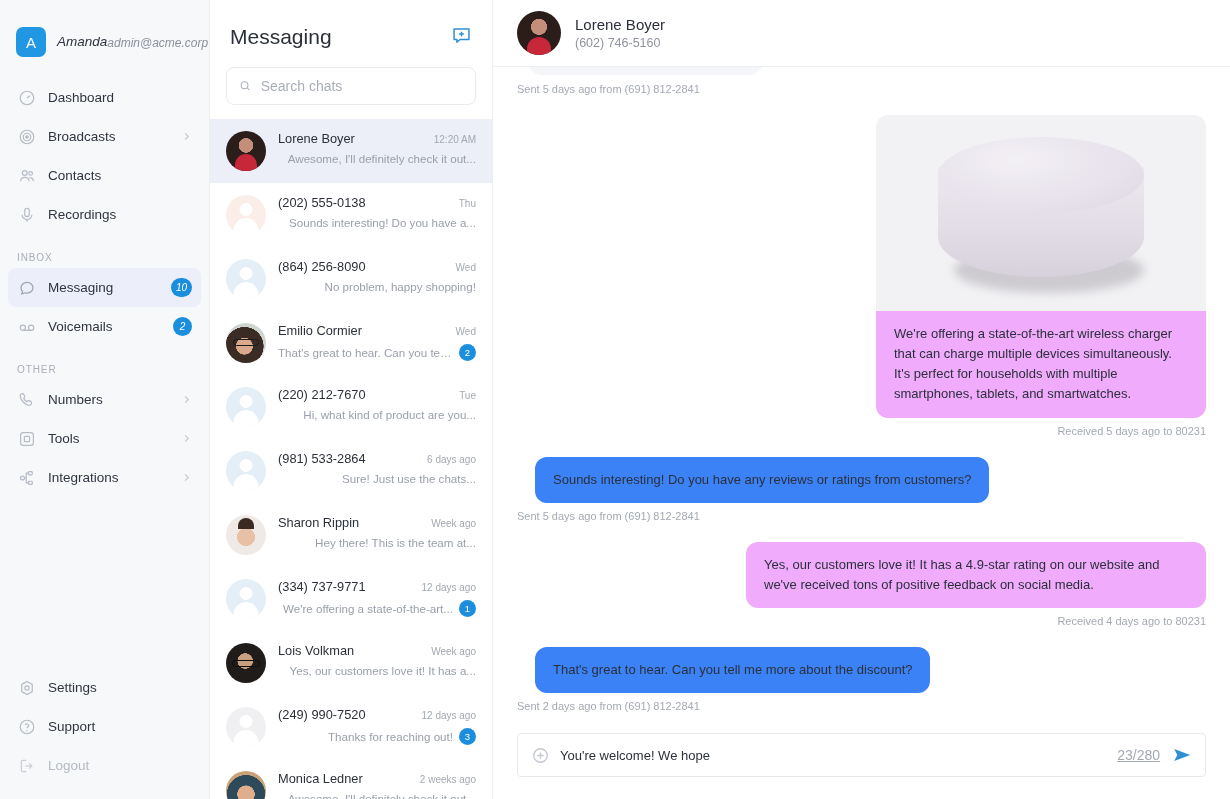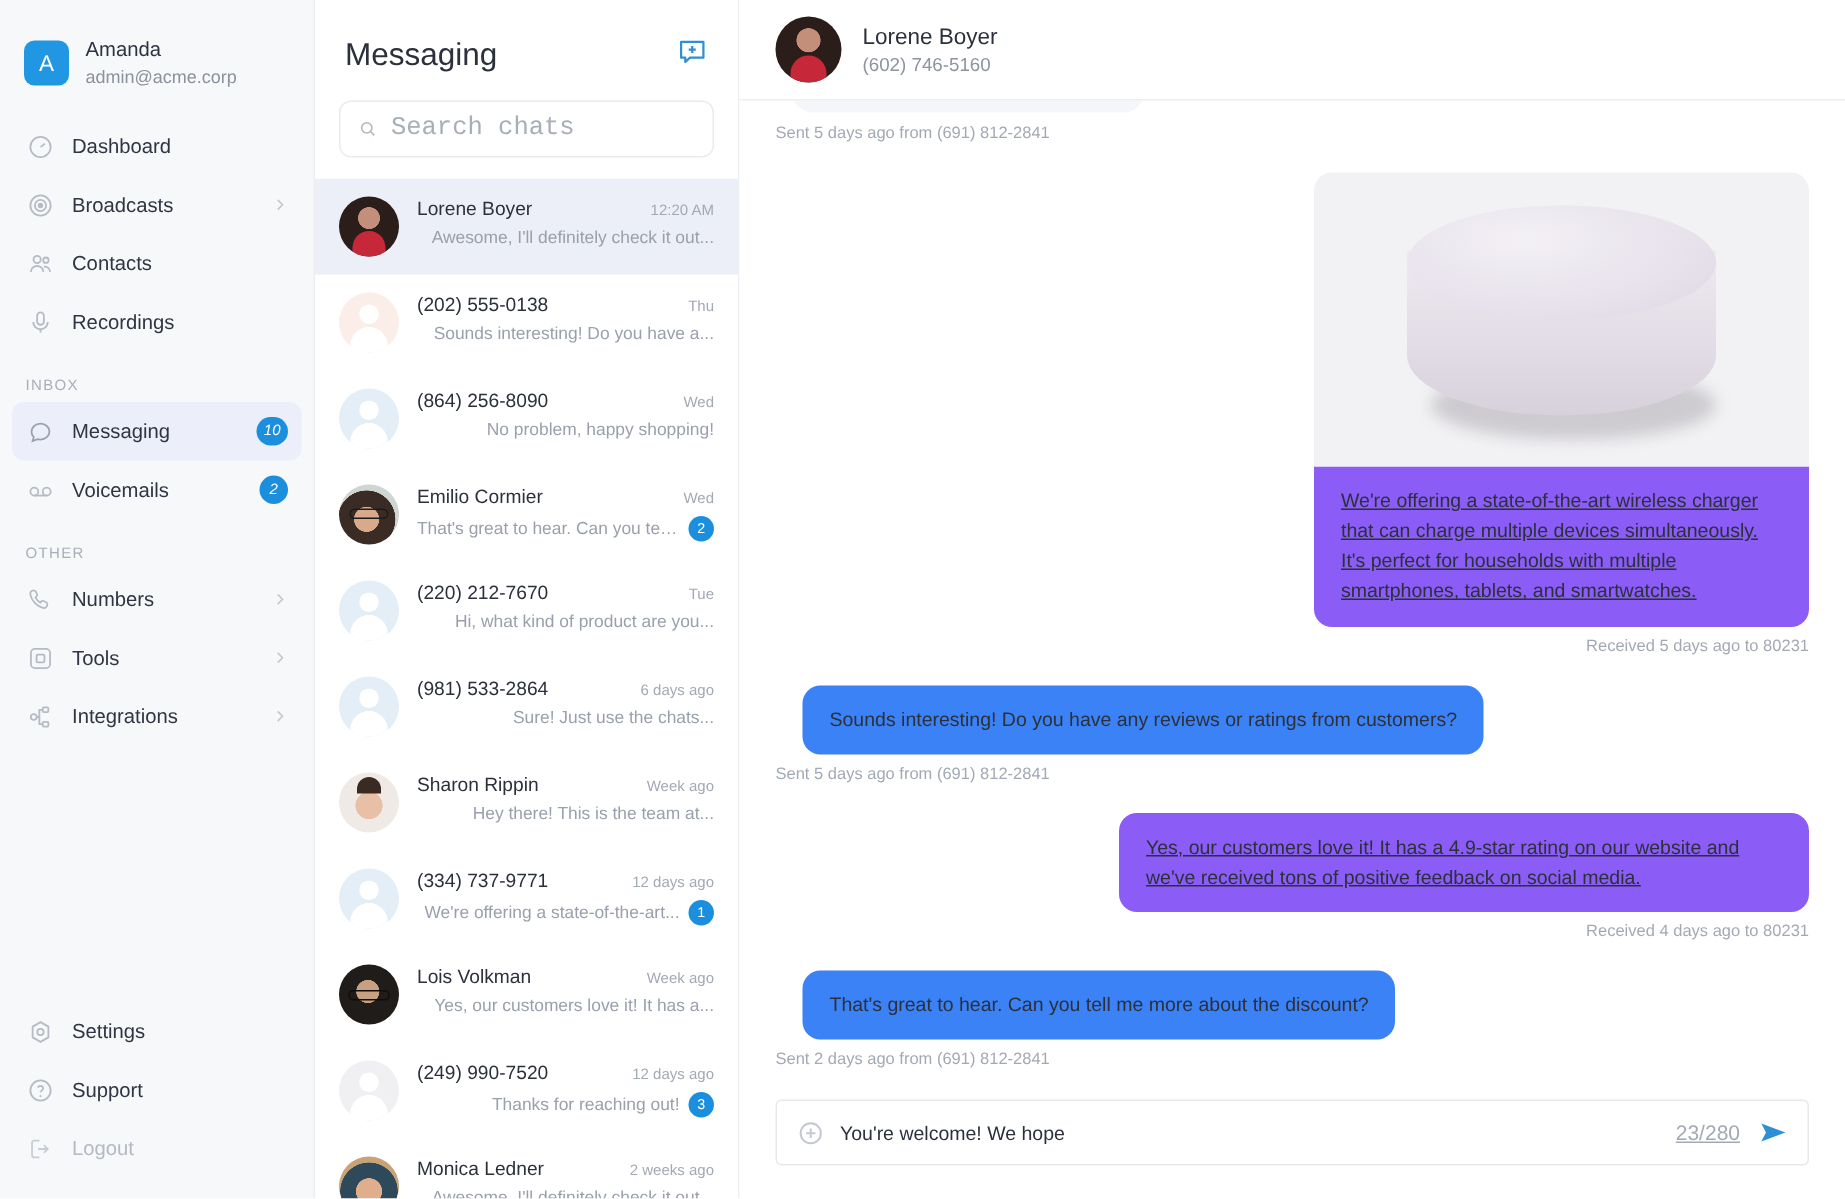--- a/index.html
+++ b/index.html
@@ -16,21 +16,21 @@
     width: 210px; height: 799px; flex: 0 0 210px;
     background: #f7f8fa; border-right: 1px solid #eceef1;
     display: flex; flex-direction: column; padding-top: 12px;
   }
   .profile { display: flex; align-items: center; gap: 11px; padding: 8px 16px 0 16px; height: 52px; }
   .avatar-sq {
     width: 30px; height: 30px; border-radius: 7px; background: #2196e3;
     color: #fff; font-size: 15px; display: flex; align-items: center;
     justify-content: center; flex: 0 0 30px; font-weight: 400;
   }
-  .profile-text { display: flex; flex-direction: column; line-height: 1.25; }
+  .profile-text { display: flex; flex-direction: row; line-height: 1.25; font-style: italic; }
   .profile-name { font-size: 13.5px; color: #2d3340; }
   .profile-mail { font-size: 12px; color: #8b919d; margin-top: 2px; }
 
   .nav { margin-top: 14px; display: flex; flex-direction: column; }
   .nav-item {
     display: flex; align-items: center; gap: 12px;
     height: 39px; margin: 0 8px; padding: 0 9px; border-radius: 8px;
     cursor: pointer; position: relative;
   }
   .nav-item .lbl { font-size: 13.5px; color: #2f3542; flex: 1; }
@@ -63,22 +63,22 @@
   }
   .cl-title { font-size: 21px; color: #2b303b; font-weight: 400; }
   .newchat { cursor: pointer; }
   .search-wrap { padding: 12px 16px 14px 16px; }
   .search-box {
     display: flex; align-items: center; gap: 9px;
     height: 38px; border: 1px solid #e9ebef; border-radius: 8px;
     padding: 0 12px; background: #fff;
   }
   .search-inp {
-    border: 0; outline: 0; font-size: 17px; color: #0c4a6e;
-    font-family: Liberation Mono, monospace; background: transparent; width: 100%;
+    border: 0; outline: 0; font-size: 14px; color: #0c4a6e;
+    font-family: Liberation Sans, sans-serif; background: transparent; width: 100%;
   }
   .search-inp::placeholder { color: #a8aeb9; }
   .rows { flex: 1 1 auto; overflow: hidden; }
   .row {
     display: flex; gap: 12px; padding: 12px 16px 12px 16px;
     cursor: pointer; align-items: flex-start; height: 64px;
   }
   .row.active { background: #eceef8; }
   .av {
     width: 40px; height: 40px; border-radius: 50%; flex: 0 0 40px;
@@ -121,21 +121,21 @@
     background: #f4f6fa; border-radius: 0 0 14px 14px;
   }
   .msg { display: flex; flex-direction: column; }
   .msg.out { align-items: flex-end; }
   .msg.in { align-items: flex-start; }
   .bubble {
     max-width: 460px; border-radius: 12px; padding: 13px 18px;
     font-size: 13px; line-height: 1.55; color: #2b303b;
   }
   .msg.in .bubble { background: #3b82f6; margin-left: 18px; }
-  .msg.out .bubble { background: #8b5cf6; text-decoration: underline; }
+  .msg.out .bubble { background: #f0abfc; }
   .meta { font-size: 11px; color: #a3a9b4; margin: 7px 0 20px 0; }
   .msg.in .meta { align-self: flex-start; }
   .msg.out .meta { align-self: flex-end; }
   .photo-bubble {
     width: 330px; height: 196px; border-radius: 12px 12px 0 0; overflow: hidden;
     position: relative; background: #f2f1f3;
   }
   .disc-shadow {
     position: absolute; width: 190px; height: 46px; border-radius: 50%;
     background: rgba(120,116,128,.30); left: 78px; top: 132px; filter: blur(5px);

